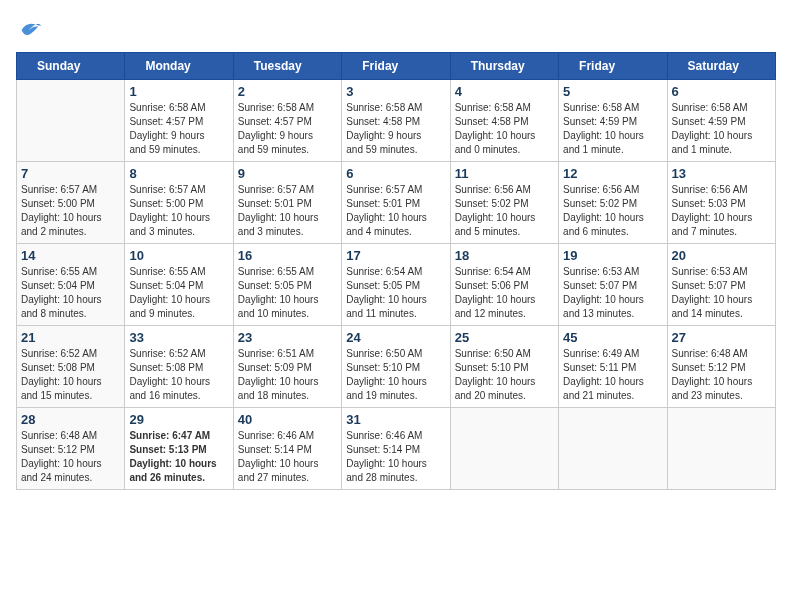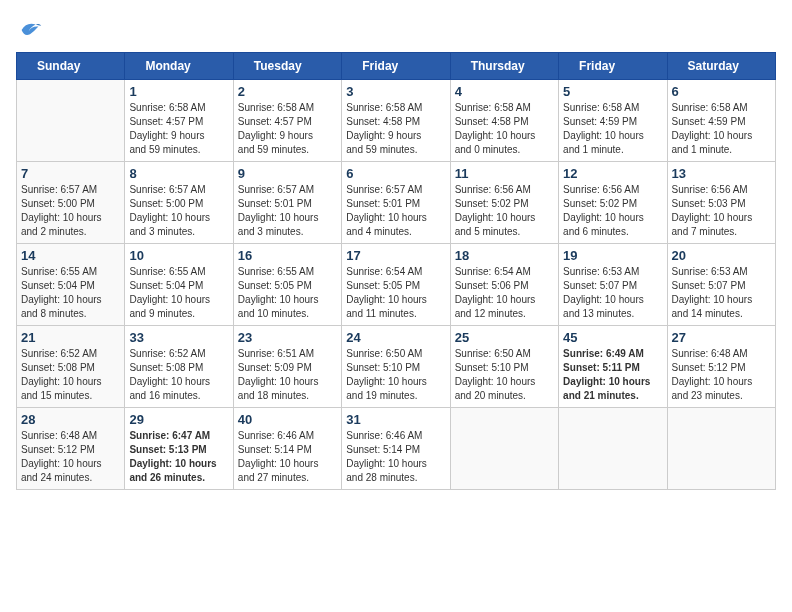--- a/index.html
+++ b/index.html
@@ -282,21 +282,21 @@
         </td>
         <td>
           <div class="day-num">25</div>
           <div class="day-info" style="white-space: pre-line;">Sunrise: 6:50 AM
 Sunset: 5:10 PM
 Daylight: 10 hours
 and 20 minutes.</div>
         </td>
         <td>
           <div class="day-num">45</div>
-          <div class="day-info" style="white-space: pre-line; font-weight: bold;">Sunrise: 6:49 AM
+          <div class="day-info" style="white-space: pre-line;">Sunrise: 6:49 AM
 Sunset: 5:11 PM
 Daylight: 10 hours
 and 21 minutes.</div>
         </td>
         <td>
           <div class="day-num">27</div>
           <div class="day-info" style="white-space: pre-line;">Sunrise: 6:48 AM
 Sunset: 5:12 PM
 Daylight: 10 hours
 and 23 minutes.</div>

